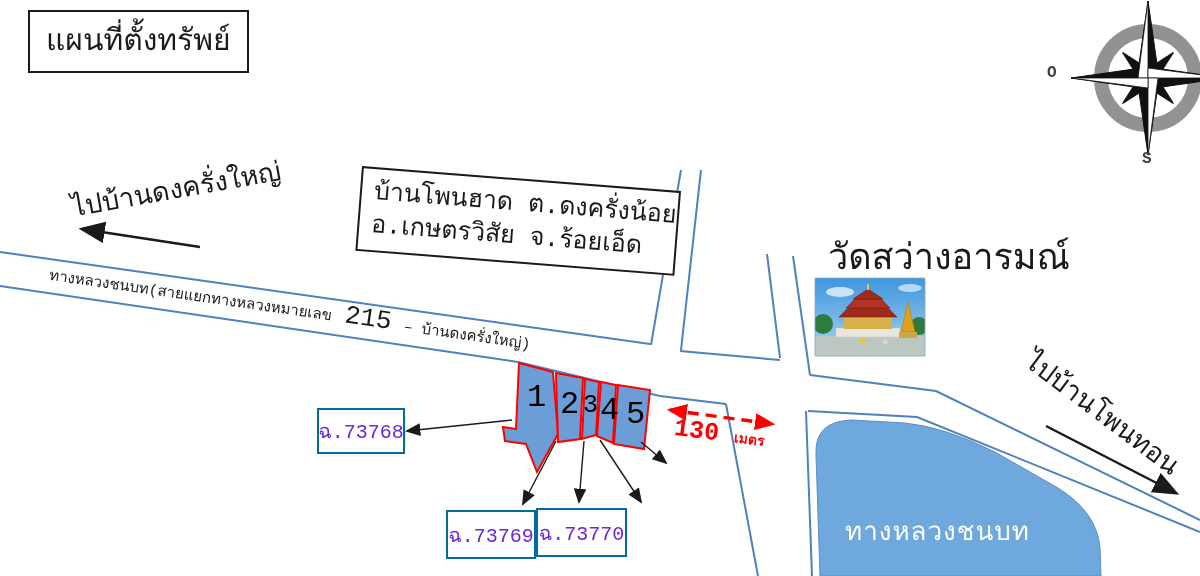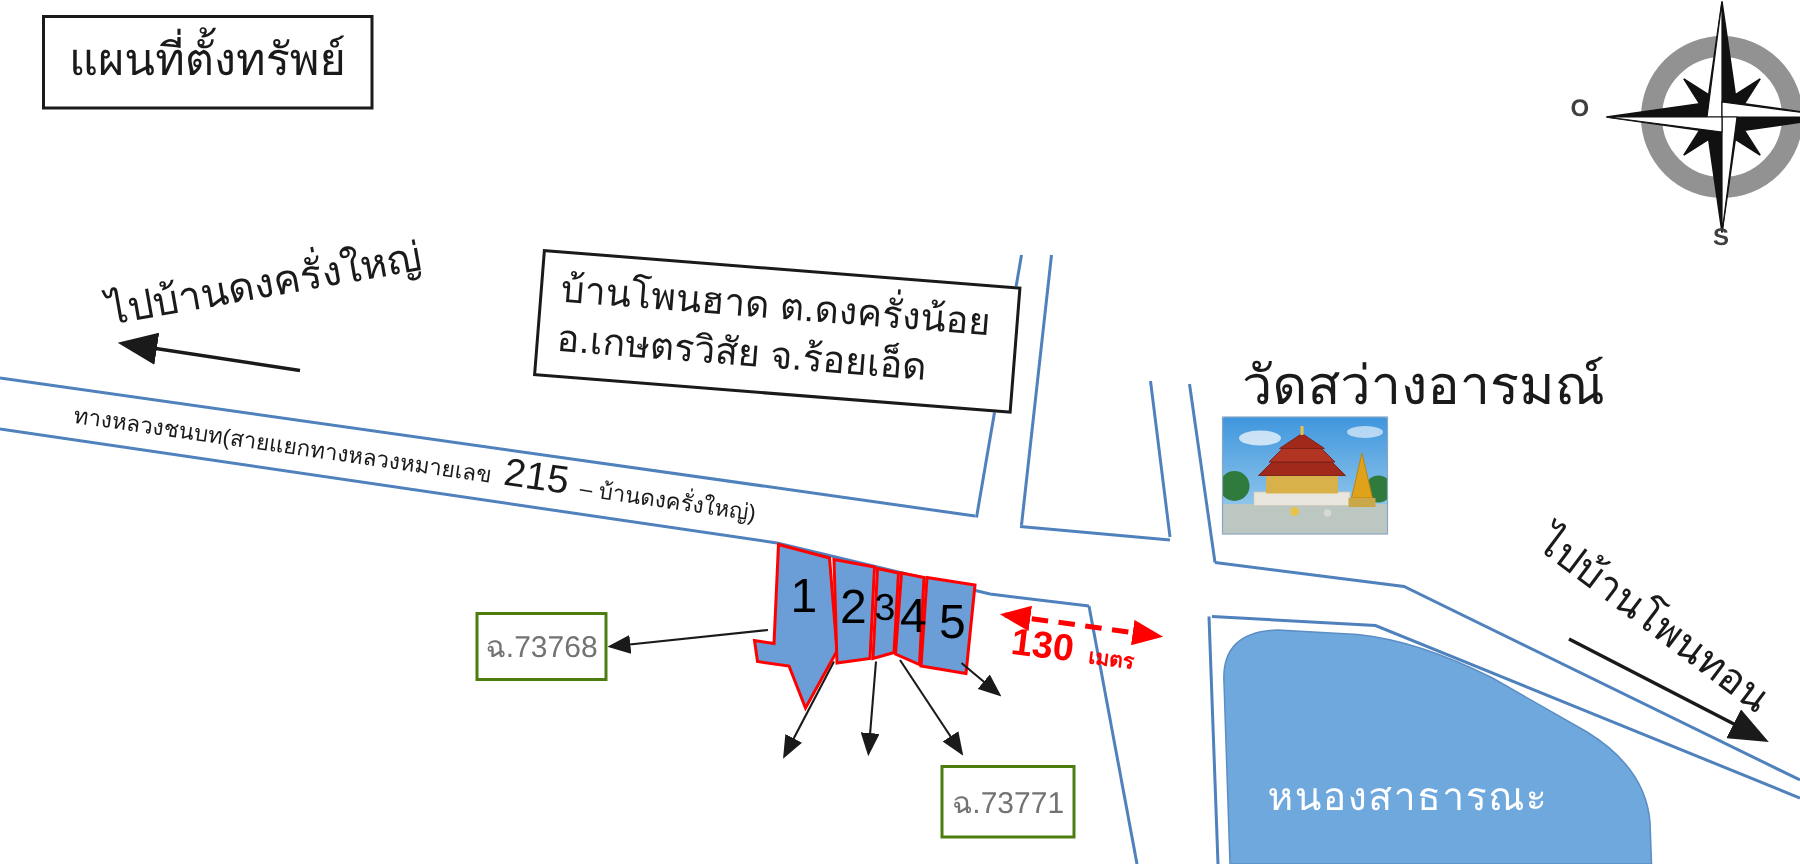--- a/index.html
+++ b/index.html
@@ -1,18 +1,18 @@
 <!DOCTYPE html>
 <html><head>
 <meta charset="utf-8">
 <style>
   html,body{margin:0;padding:0;background:#fff;}
   #canvas{
     position:relative;width:1200px;height:576px;background:#ffffff;
-    overflow:hidden;font-family:Liberation Sans, sans-serif;color:#1a1a1a;
+    overflow:hidden;font-family:Liberation Mono, monospace;color:#1a1a1a;
   }
   #canvas svg.base{position:absolute;left:0;top:0;}
   .abs{position:absolute;}
   .title-box{
     left:28px;top:10px;padding:4px 16px 8px 16px;border:2px solid #1a1a1a;
     font-size:30px;font-weight:500;background:#fff;white-space:nowrap;
   }
   .dir-label{font-size:27px;white-space:nowrap;}
   .dir-left{left:68px;top:186px;transform:rotate(-10deg);transform-origin:left top;}
   .dir-right{left:1042px;top:340px;transform:rotate(37deg);transform-origin:left top;}
@@ -28,21 +28,21 @@
   }
   .temple-label{left:828px;top:228px;font-size:36px;white-space:nowrap;}
   .pond-label{left:845px;top:510px;font-size:26px;color:#ffffff;letter-spacing:1px;white-space:nowrap;}
   .parcel-num{color:#000;font-weight:500;}
   .pn1{left:527px;top:379px;font-size:32px;}
   .pn2{left:560px;top:386px;font-size:32px;}
   .pn3{left:583px;top:391px;font-size:25px;}
   .pn4{left:600px;top:392px;font-size:32px;}
   .pn5{left:626px;top:396px;font-size:32px;}
   .deed-box{
-    border:2px solid #4d7c0f;background:#fff;color:#737373;font-size:20px;
+    border:2px solid #0369a1;background:#fff;color:#6d28d9;font-size:20px;
     display:flex;align-items:center;justify-content:center;white-space:nowrap;
   }
   .d1{left:317px;top:408px;width:84px;height:42px;}
   .d2{left:446px;top:510px;width:86px;height:45px;}
   .d3{left:536px;top:508px;width:87px;height:45px;}
   .d4{left:627px;top:510px;width:86px;height:45px;}
   .d5{left:669px;top:463px;width:85px;height:41px;}
   .distance-label{
     left:676px;top:414px;color:#ff0000;transform:rotate(7deg);transform-origin:left top;
     white-space:nowrap;
@@ -185,26 +185,27 @@
 
   <div class="abs temple-label">วัดสว่างอารมณ์</div>
 
   <span class="abs parcel-num pn1">1</span>
   <span class="abs parcel-num pn2">2</span>
   <span class="abs parcel-num pn3">3</span>
   <span class="abs parcel-num pn4">4</span>
   <span class="abs parcel-num pn5">5</span>
 
   <div class="abs deed-box d1">ฉ.73768</div>
-  <div class="abs deed-box d4">ฉ.73771</div>
+  <div class="abs deed-box d2">ฉ.73769</div>
+  <div class="abs deed-box d3">ฉ.73770</div>
 
   <div class="abs distance-label">
     <span class="val">130</span>
     <span class="unit">เมตร</span>
   </div>
 
-  <div class="abs pond-label">หนองสาธารณะ</div>
+  <div class="abs pond-label">ทางหลวงชนบท</div>
 
   <div class="abs dir-label dir-right">ไปบ้านโพนทอน</div>
 
   <span class="abs compass-letter cl-o">O</span>
   <span class="abs compass-letter cl-s">S</span>
 </div>
 
 </body></html>

